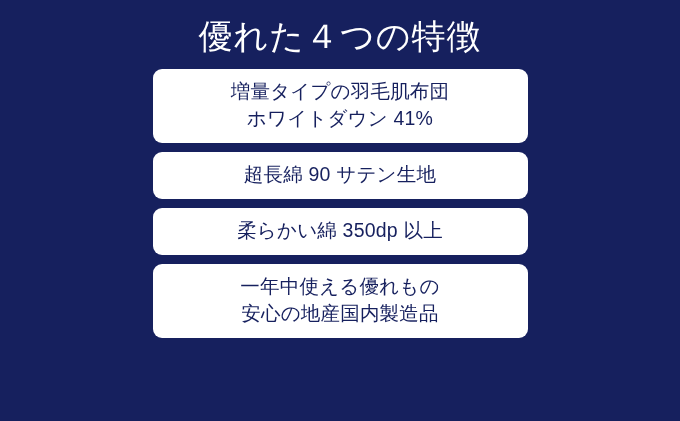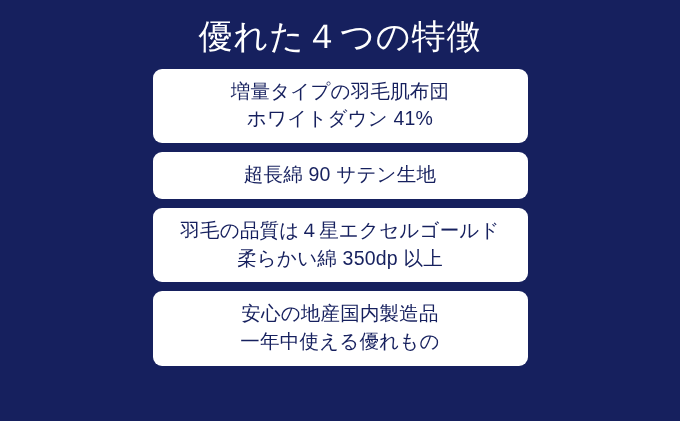--- a/index.html
+++ b/index.html
@@ -73,23 +73,22 @@
     <li class="feature-card">
       <span class="feature-line">増量タイプの羽毛肌布団</span>
       <span class="feature-line">ホワイトダウン 41%</span>
     </li>
 
     <li class="feature-card">
       <span class="feature-line">超長綿 90 サテン生地</span>
     </li>
 
     <li class="feature-card">
-      <span class="feature-line">羽毛の品質は４星エクセルゴールド</span>
       <span class="feature-line">柔らかい綿 350dp 以上</span>
     </li>
 
     <li class="feature-card">
+      <span class="feature-line">一年中使える優れもの</span>
       <span class="feature-line">安心の地産国内製造品</span>
-      <span class="feature-line">一年中使える優れもの</span>
     </li>
 
   </ul>
 </div>
 
 </body></html>

